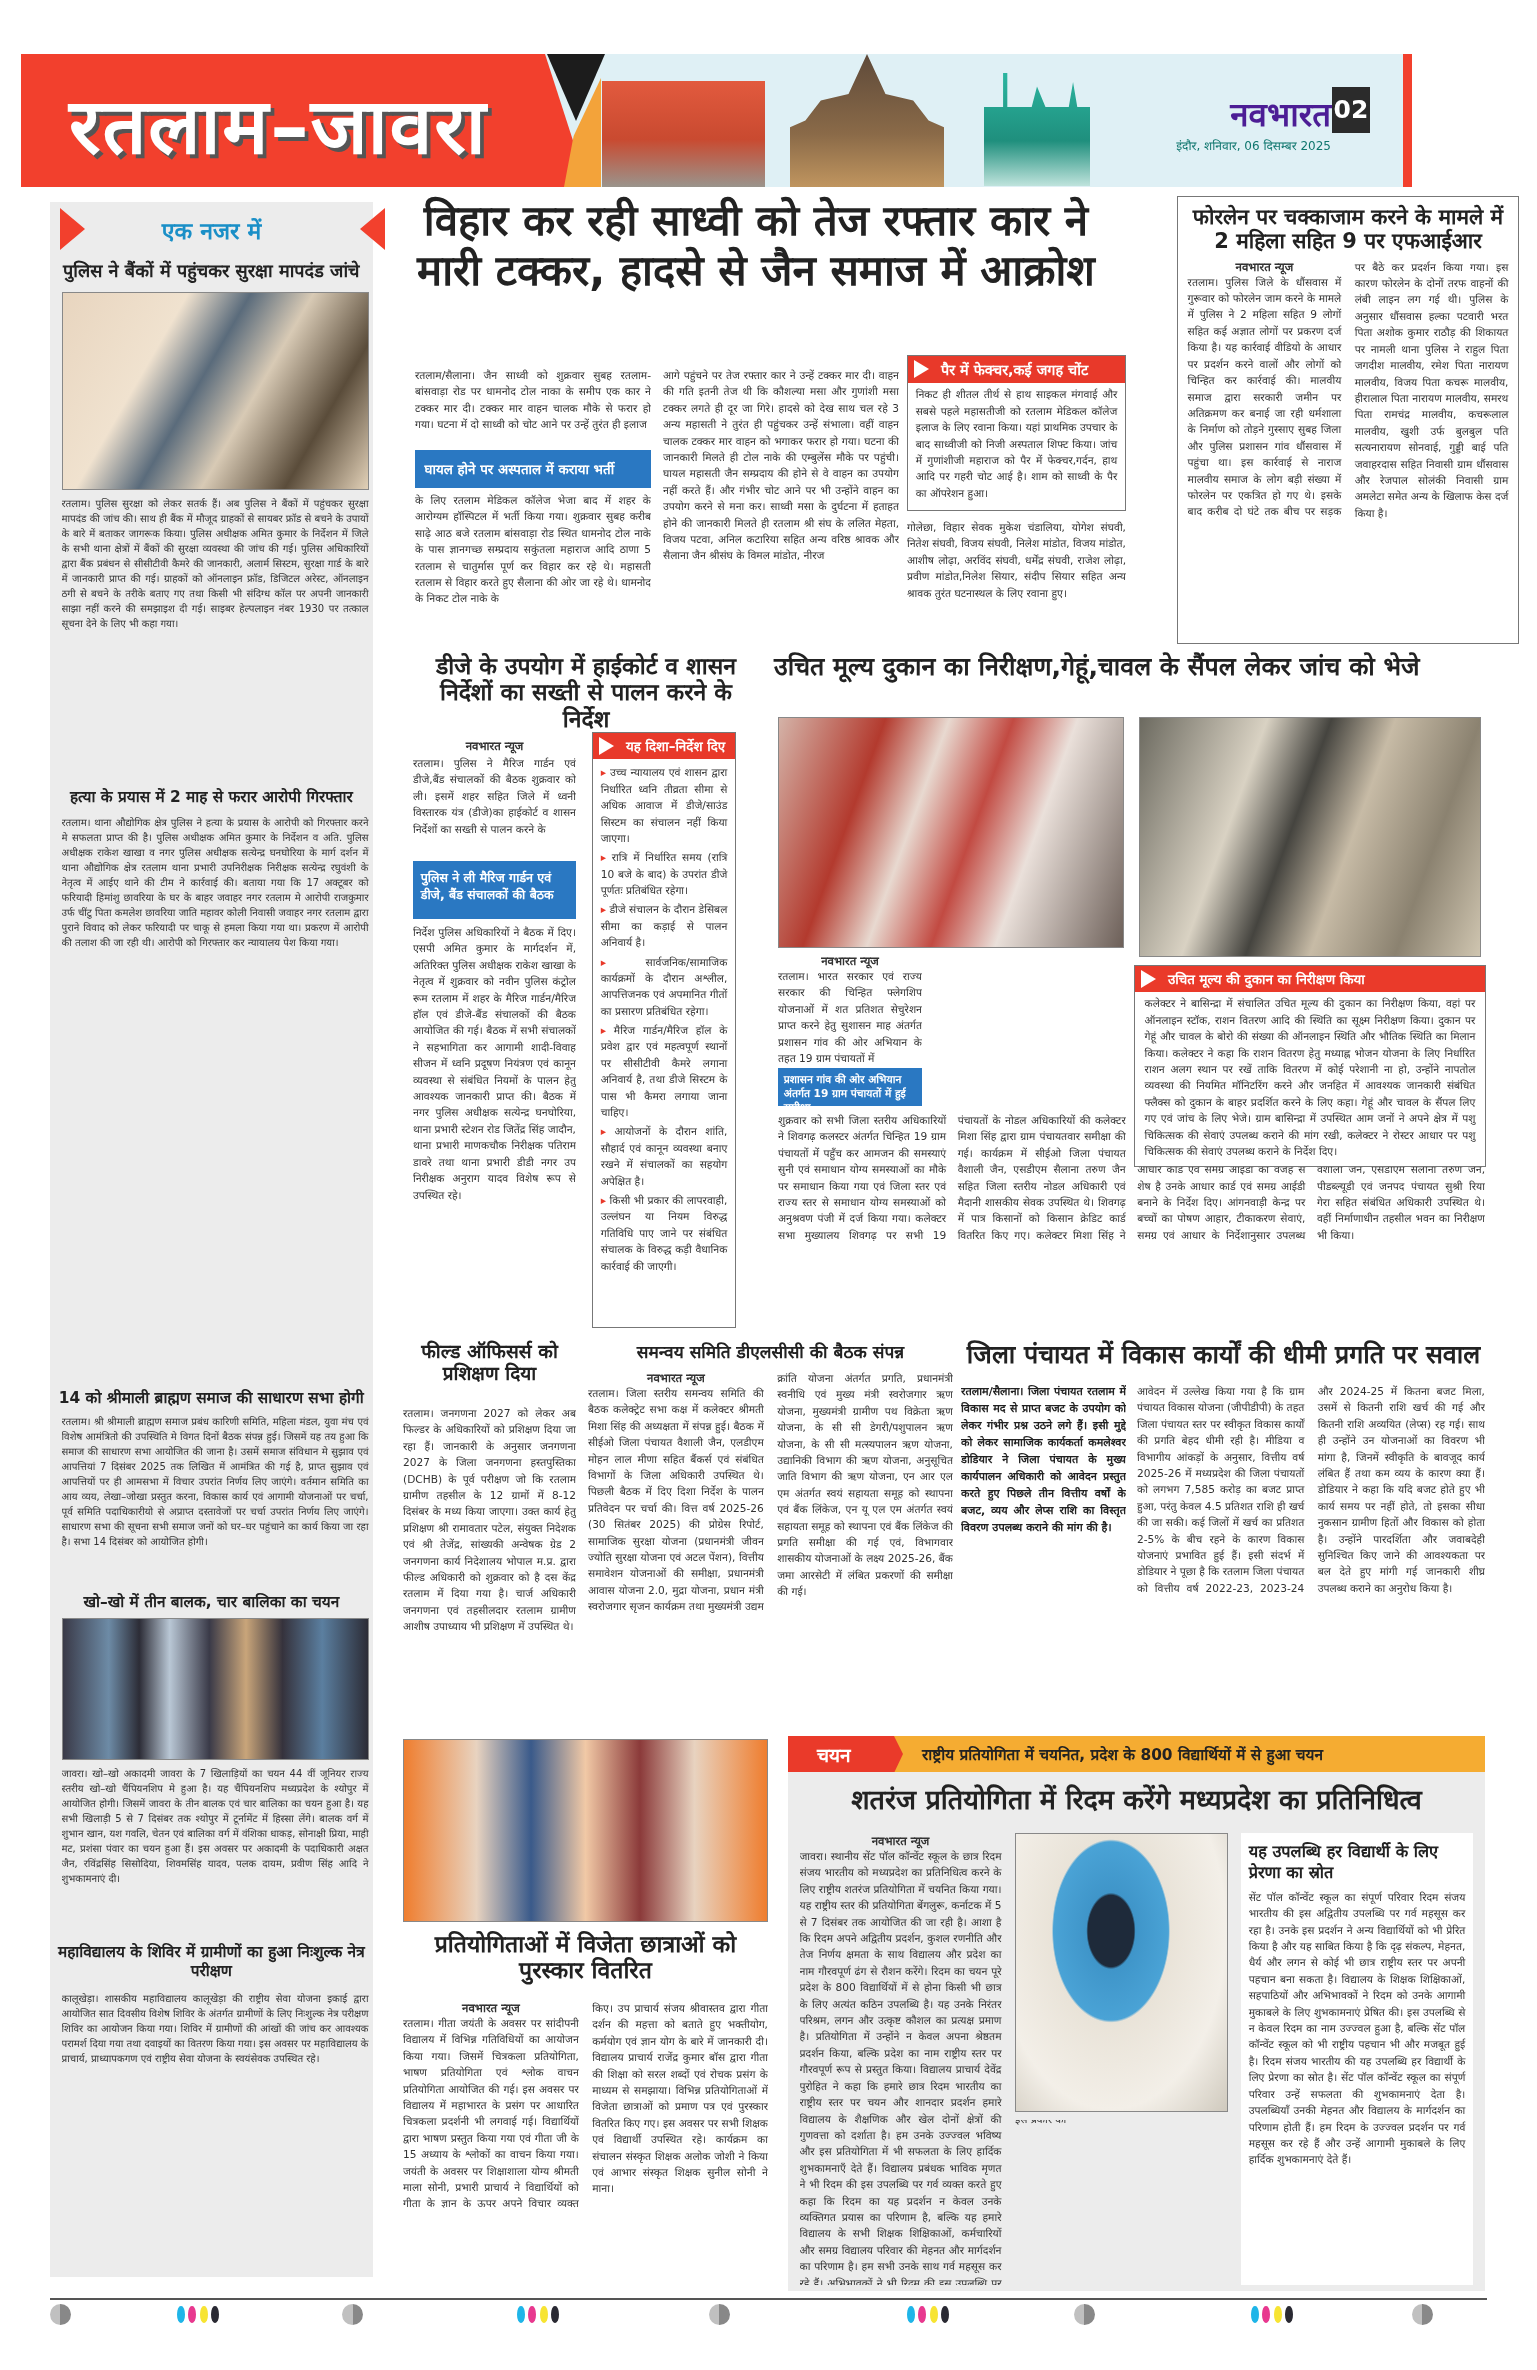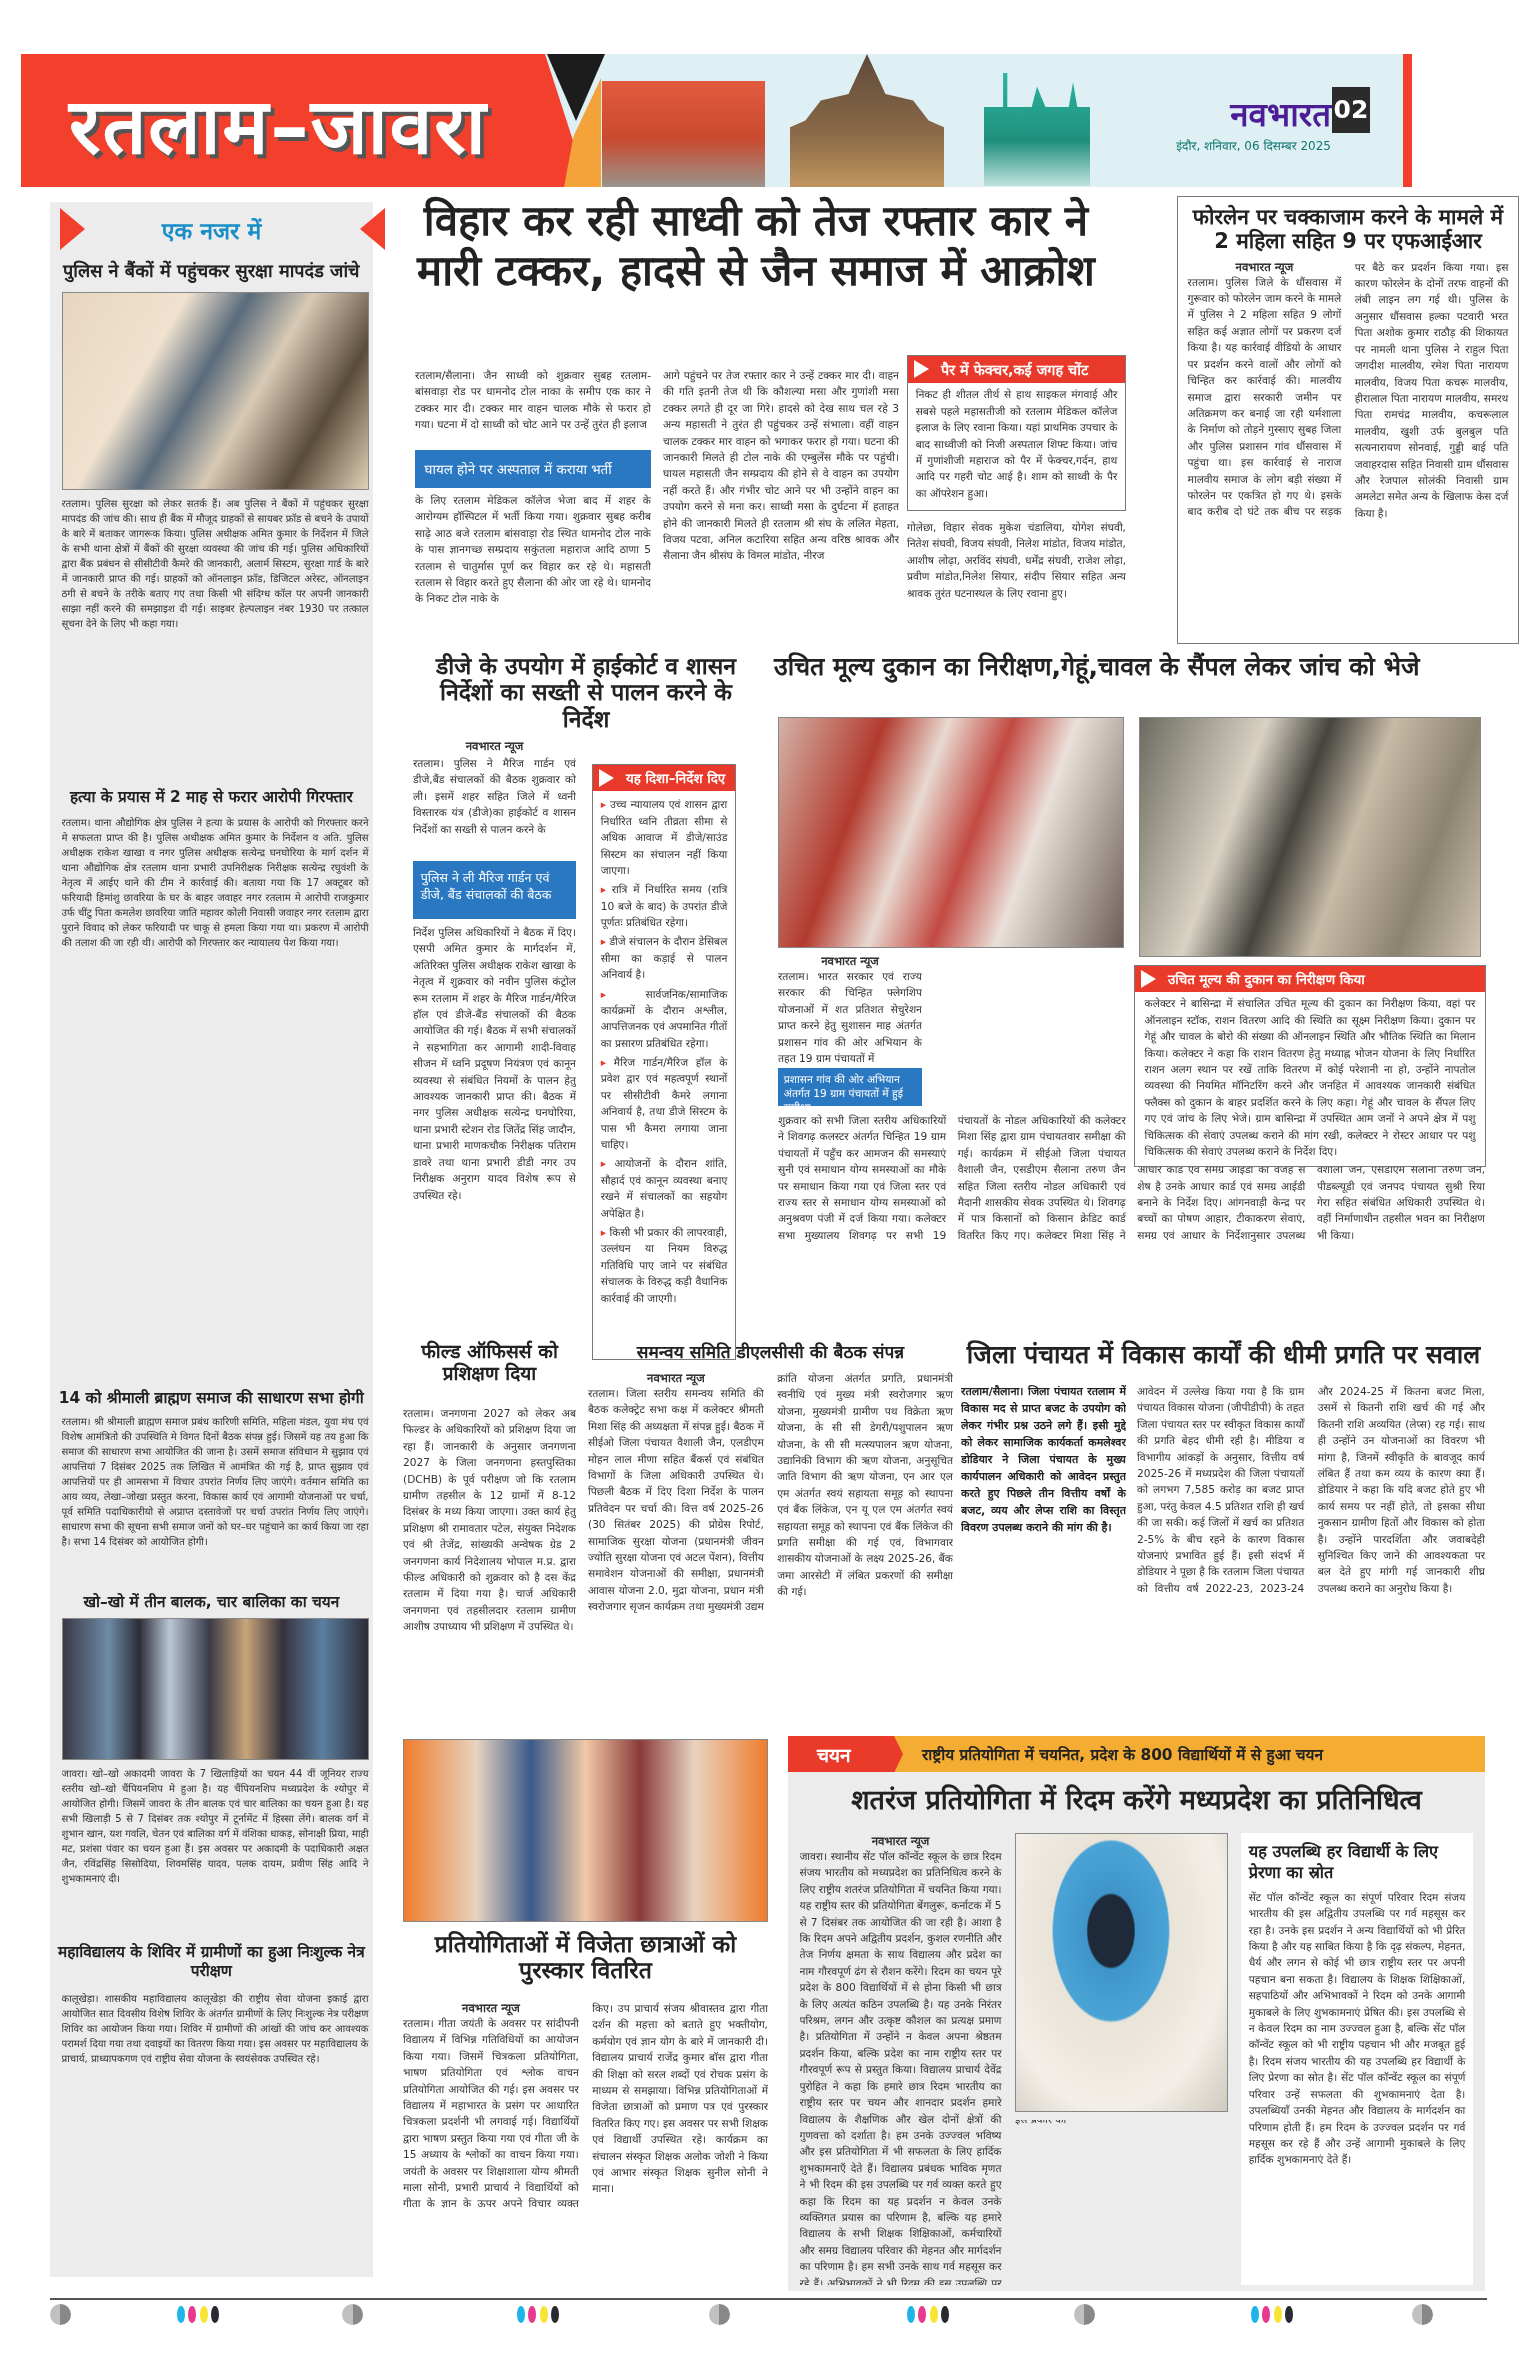--- a/index.html
+++ b/index.html
@@ -25,21 +25,21 @@
 .body{font-size:10.6px;line-height:1.55;color:#333;text-align:justify}
 .body-s{font-size:10px;line-height:1.5;color:#333;text-align:justify}
 .photo{background:#c9b79c;border:1px solid #888}
 .ph-bank{background:linear-gradient(120deg,#e8d5bf 0%,#f0e2cf 30%,#5a6b7b 45%,#d8cab5 60%,#5a4c3a 80%,#e2d1b8 100%)}
 .ph-group{background:linear-gradient(90deg,#3a3a48 0%,#6d8ba6 15%,#2c2c36 25%,#b9c7d5 35%,#3a3a48 48%,#c9a57a 60%,#35323c 72%,#5b7fa0 85%,#2c2c36 100%)}
 .ph-pds1{background:linear-gradient(110deg,#d4b3a8 0%,#b33a2e 25%,#e8d9d0 40%,#c24a42 55%,#eae0da 70%,#6c5f58 100%)}
 .ph-pds2{background:linear-gradient(110deg,#6c6a60 0%,#d9d2c3 30%,#45443f 45%,#c7bba6 60%,#8b8270 80%,#cfc5b0 100%)}
 .ph-gita{background:linear-gradient(90deg,#ef7d2e 0%,#e8d3c0 20%,#3a5a8a 35%,#f1c9a6 50%,#8b3a3a 65%,#e8d3c0 80%,#ef7d2e 100%)}
 .ph-chess{background:radial-gradient(ellipse at 45% 35%,#1e2a3a 0,#1e2a3a 14%,#3f95c9 15%,#4aa3d6 35%,#e9e3d8 36%,#f3efe8 70%,#cfc9bd 100%)}
 .headline{font-weight:bold;color:#222;line-height:1.15;text-align:center}
-.bluebox{background:#2a78c2;color:#fff;font-weight:normal}
+.bluebox{background:#2a78c2;color:#fff;font-weight:bold}
 .redbar{background:#e8392a;color:#fff;font-weight:bold;font-size:14.4px;padding:3.8px 7.7px 3.8px 33px;position:relative}
 .redbar:before{content:"";position:absolute;left:5.8px;top:3.8px;border-top:9.6px solid transparent;border-bottom:9.6px solid transparent;border-left:15.4px solid #fff}
 .boxed{border:1px solid #777}
 .byline{font-size:11.5px;font-weight:bold;text-align:center;color:#333}
 .cols2{column-count:2;column-gap:13.4px}
 .cols4{column-count:4;column-gap:11.5px}
 .bold-lead{font-weight:bold}
 .chayan-bar{left:788px;top:1736px;width:697px;height:37px;background:#f5ac32}
 .chayan-red{left:0;top:0;width:115px;height:37px;background:#ea3a2a;clip-path:polygon(0 0,106px 0,115px 18px,106px 37px,0 37px)}
 .grey-panel{background:#ececec}
@@ -105,21 +105,21 @@
     <div class="byline">नवभारत न्यूज</div>
     <div class="body">रतलाम। पुलिस जिले के धौंसवास में गुरूवार को फोरलेन जाम करने के मामले में पुलिस ने 2 महिला सहित 9 लोगों सहित कई अज्ञात लोगों पर प्रकरण दर्ज किया है। यह कार्रवाई वीडियो के आधार पर प्रदर्शन करने वालों और लोगों को चिन्हित कर कार्रवाई की। मालवीय समाज द्वारा सरकारी जमीन पर अतिक्रमण कर बनाई जा रही धर्मशाला के निर्माण को तोड़ने गुस्साए सुबह जिला और पुलिस प्रशासन गांव धौंसवास में पहुंचा था। इस कार्रवाई से नाराज मालवीय समाज के लोग बड़ी संख्या में फोरलेन पर एकत्रित हो गए थे। इसके बाद करीब दो घंटे तक बीच पर सड़क पर बैठे कर प्रदर्शन किया गया। इस कारण फोरलेन के दोनों तरफ वाहनों की लंबी लाइन लग गई थी। पुलिस के अनुसार धौंसवास हल्का पटवारी भरत पिता अशोक कुमार राठौड़ की शिकायत पर नामली थाना पुलिस ने राहुल पिता जगदीश मालवीय, रमेश पिता नारायण मालवीय, विजय पिता कचरू मालवीय, हीरालाल पिता नारायण मालवीय, समरथ पिता रामचंद्र मालवीय, कचरूलाल मालवीय, खुशी उर्फ बुलबुल पति सत्यनारायण सोनवाई, गुड्डी बाई पति जवाहरदास सहित निवासी ग्राम धौंसवास और रेजपाल सोलंकी निवासी ग्राम अमलेटा समेत अन्य के खिलाफ केस दर्ज किया है।</div>
   </div>
 </div>
 
 <div class="abs headline" style="left:413px;top:653px;width:346px;font-size:23px">डीजे के उपयोग में हाईकोर्ट व शासन निर्देशों का सख्ती से पालन करने के निर्देश</div>
 <div class="abs byline" style="left:413px;top:738px;width:163px">नवभारत न्यूज</div>
 <div class="abs body" style="left:413px;top:755px;width:163px;height:100px;overflow:hidden">रतलाम। पुलिस ने मैरिज गार्डन एवं डीजे,बैंड संचालकों की बैठक शुक्रवार को ली। इसमें शहर सहित जिले में ध्वनी विस्तारक यंत्र (डीजे)का हाईकोर्ट व शासन निर्देशों का सख्ती से पालन करने के</div>
 <div class="abs bluebox" style="left:413px;top:861px;width:163px;height:58px;font-size:12.5px;padding:7.7px 7.7px">पुलिस ने ली मैरिज गार्डन एवं डीजे, बैंड संचालकों की बैठक</div>
 <div class="abs body" style="left:413px;top:924px;width:163px;height:403px;overflow:hidden">निर्देश पुलिस अधिकारियों ने बैठक में दिए। एसपी अमित कुमार के मार्गदर्शन में, अतिरिक्त पुलिस अधीक्षक राकेश खाखा के नेतृत्व में शुक्रवार को नवीन पुलिस कंट्रोल रूम रतलाम में शहर के मैरिज गार्डन/मैरिज हॉल एवं डीजे-बैंड संचालकों की बैठक आयोजित की गई। बैठक में सभी संचालकों ने सहभागिता कर आगामी शादी-विवाह सीजन में ध्वनि प्रदूषण नियंत्रण एवं कानून व्यवस्था से संबंधित नियमों के पालन हेतु आवश्यक जानकारी प्राप्त की। बैठक में नगर पुलिस अधीक्षक सत्येन्द्र घनघोरिया, थाना प्रभारी स्टेशन रोड जितेंद्र सिंह जादौन, थाना प्रभारी माणकचौक निरीक्षक पतिराम डावरे तथा थाना प्रभारी डीडी नगर उप निरीक्षक अनुराग यादव विशेष रूप से उपस्थित रहे।</div>
-<div class="abs boxed" style="left:592px;top:764px;width:144px;height:596px">
+<div class="abs boxed" style="left:592px;top:732px;width:144px;height:596px">
   <div class="redbar" style="font-size:13.4px">यह दिशा–निर्देश दिए</div>
   <div style="padding:5.8px 7.7px">
     <div class="body" style="margin-bottom:2.9px"><span style="color:#e8392a">▸ </span><span>उच्च न्यायालय एवं शासन द्वारा निर्धारित ध्वनि तीव्रता सीमा से अधिक आवाज में डीजे/साउंड सिस्टम का संचालन नहीं किया जाएगा।</span></div>
     <div class="body" style="margin-bottom:2.9px"><span style="color:#e8392a">▸ </span><span>रात्रि में निर्धारित समय (रात्रि 10 बजे के बाद) के उपरांत डीजे पूर्णतः प्रतिबंधित रहेगा।</span></div>
     <div class="body" style="margin-bottom:2.9px"><span style="color:#e8392a">▸ </span><span>डीजे संचालन के दौरान डेसिबल सीमा का कड़ाई से पालन अनिवार्य है।</span></div>
     <div class="body" style="margin-bottom:2.9px"><span style="color:#e8392a">▸ </span><span>सार्वजनिक/सामाजिक कार्यक्रमों के दौरान अश्लील, आपत्तिजनक एवं अपमानित गीतों का प्रसारण प्रतिबंधित रहेगा।</span></div>
     <div class="body" style="margin-bottom:2.9px"><span style="color:#e8392a">▸ </span><span>मैरिज गार्डन/मैरिज हॉल के प्रवेश द्वार एवं महत्वपूर्ण स्थानों पर सीसीटीवी कैमरे लगाना अनिवार्य है, तथा डीजे सिस्टम के पास भी कैमरा लगाया जाना चाहिए।</span></div>
     <div class="body" style="margin-bottom:2.9px"><span style="color:#e8392a">▸ </span><span>आयोजनों के दौरान शांति, सौहार्द एवं कानून व्यवस्था बनाए रखने में संचालकों का सहयोग अपेक्षित है।</span></div>
     <div class="body" style="margin-bottom:2px"><span style="color:#e8392a">▸ </span><span>किसी भी प्रकार की लापरवाही, उल्लंघन या नियम विरुद्ध गतिविधि पाए जाने पर संबंधित संचालक के विरुद्ध कड़ी वैधानिक कार्रवाई की जाएगी।</span></div>
   </div>

